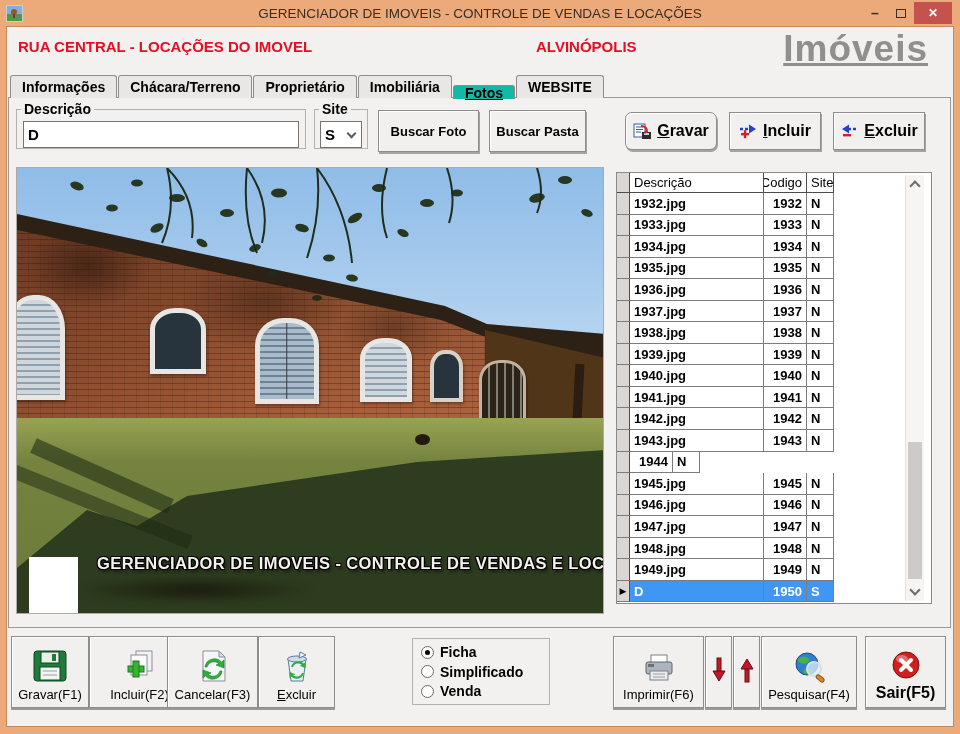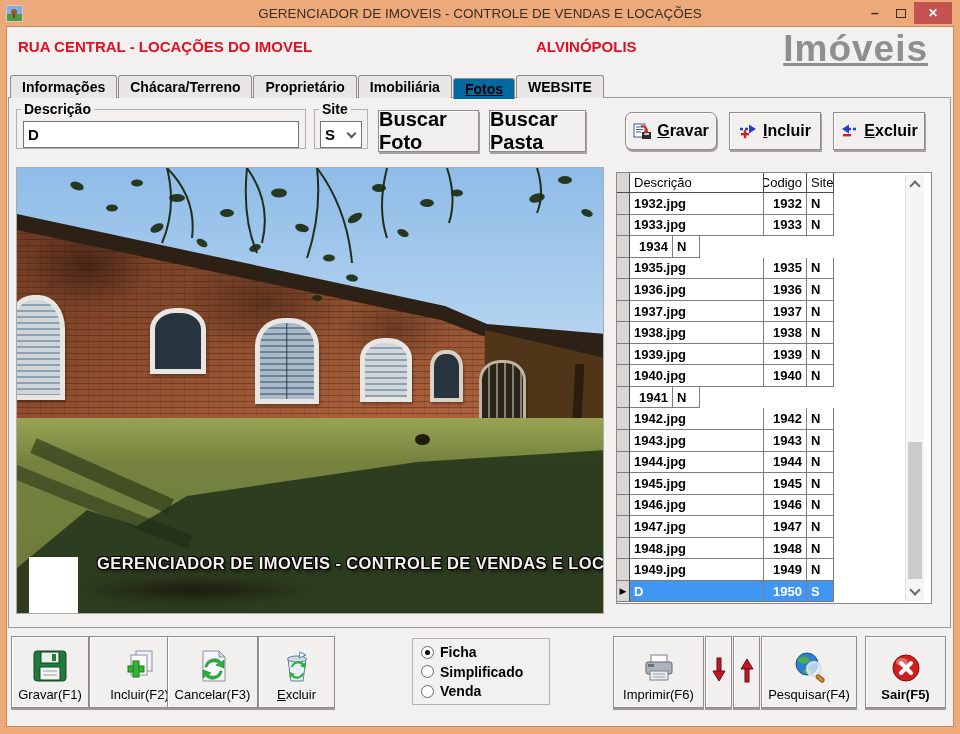--- a/index.html
+++ b/index.html
@@ -18,35 +18,35 @@
   .closeb{width:38px;height:22px;background:#c4524e;color:#fff;display:flex;align-items:center;justify-content:center;font-size:12px;font-weight:bold;cursor:pointer;}
 
   
   .hdr-left{position:absolute;left:18px;top:38px;font-weight:bold;font-size:15px;color:#e60e23;}
   .hdr-city{position:absolute;left:536px;top:38px;font-weight:bold;font-size:15px;color:#e60e23;}
   .hdr-logo{position:absolute;right:32px;top:28px;font-weight:bold;font-size:37px;color:#8f8f8f;text-decoration:underline;letter-spacing:1px;}
 
   
   .tabbar{position:absolute;left:10px;top:71px;display:flex;align-items:flex-end;height:27px;z-index:5;}
   .tab{height:23px;padding:0 11px;background:#e9e7e5;border:1px solid #8f8c89;border-bottom:none;border-radius:3px 3px 0 0;font-weight:bold;font-size:14px;display:flex;align-items:center;margin-right:1px;cursor:pointer;}
-  .tab.active{height:21px;background:#0369a1;margin-bottom:-1px;z-index:6;text-decoration:underline;}
+  .tab.active{height:14px;background:#14b8a6;margin-bottom:-1px;z-index:6;text-decoration:underline;}
   .panel{position:absolute;left:8px;top:97px;width:943px;height:531px;border:1px solid #9c9997;background:#f2f1ef;}
 
   
   fieldset{position:absolute;margin:0;padding:0;border:1px solid #b3b0ad;}
   legend{font-weight:bold;font-size:14px;padding:0 3px;margin-left:4px;}
   .fs-desc{left:16px;top:101px;width:290px;height:48px;}
   .fs-site{left:314px;top:101px;width:54px;height:48px;}
   .txt{position:absolute;left:6px;top:4px;width:276px;height:27px;border:1px solid #767472;background:#fff;font-weight:bold;font-size:15px;padding:0 4px;}
   .select{position:absolute;left:5px;top:4px;width:42px;height:27px;border:1px solid #767472;background:#fff;display:flex;align-items:center;cursor:pointer;}
   .select .val{font-weight:bold;font-size:15px;padding-left:4px;flex:1;}
   .select .chev{width:7px;height:7px;border-right:2px solid #5a5a5a;border-bottom:2px solid #5a5a5a;transform:rotate(45deg);margin:-3px 6px 0 0;}
 
   .btn{background:#f2f0ee;border:1px solid #8f8c89;box-shadow:inset 1px 1px 0 #fff,1px 2px 0 #a5a29f;cursor:pointer;display:flex;align-items:center;justify-content:center;}
-  .sbtn{position:absolute;top:110px;height:42px;font-weight:bold;font-size:20px;}
+  .sbtn{position:absolute;top:110px;height:42px;font-weight:bold;font-size:13px;}
   .b-foto{left:378px;width:101px;}
   .b-pasta{left:489px;width:97px;}
   .tbtn{position:absolute;top:112px;height:38px;width:92px;font-weight:bold;font-size:16px;gap:5px;}
   .t-grav{left:625px;border-radius:7px;} .t-incl{left:729px;} .t-excl{left:833px;}
   u{text-decoration:underline;}
 
   
   .photo{position:absolute;left:16px;top:167px;width:588px;height:447px;border:1px solid #adaaa8;overflow:hidden;background:linear-gradient(#8fbce8,#cfe4f5 65%,#dcebf7);}
   .photo>div{position:absolute;}
   .wall{left:0;top:0;width:588px;height:447px;
@@ -97,21 +97,21 @@
   .vscroll{position:absolute;left:288px;top:2px;width:19px;height:426px;background:#f6f5f4;border-left:1px solid #e3e1df;}
   .varr{position:absolute;left:5px;width:8px;height:8px;border-left:2px solid #6d6d6d;border-top:2px solid #6d6d6d;}
   .varr.up{top:7px;transform:rotate(45deg);}
   .varr.dn{bottom:7px;transform:rotate(225deg);}
   .vthumb{position:absolute;left:2px;top:267px;width:14px;height:137px;background:#cdcbc9;cursor:pointer;}
 
   
   .bigbtn{position:absolute;top:636px;height:72px;flex-direction:column;justify-content:flex-end;padding-bottom:5px;font-size:13px;gap:4px;box-shadow:inset 1px 1px 0 #fff,0 2px 0 #9b9896;}
   .bb1{left:11px;width:78px;} .bb2{left:89px;width:101px;} .bb3{left:167px;width:91px;} .bb4{left:258px;width:77px;}
   .bb5{left:613px;width:91px;} .bb6{left:705px;width:27px;} .bb7{left:733px;width:27px;}
-  .bb8{left:761px;width:96px;text-align:right;} .bb9{left:865px;width:81px;font-weight:bold;font-size:13px;}
+  .bb8{left:761px;width:96px;text-align:right;} .bb9{left:865px;width:81px;font-weight:bold;font-size:16px;}
   .bigbtn svg{display:block;}
   .radiobox{position:absolute;left:412px;top:638px;width:138px;height:67px;border:1px solid #b3b0ad;padding:5px 8px;display:flex;flex-direction:column;justify-content:space-between;}
   .ritem{display:flex;align-items:center;gap:6px;font-weight:bold;font-size:14px;cursor:pointer;}
   .rdot{width:13px;height:13px;border:1px solid #6a6a6a;border-radius:50%;background:#fff;position:relative;flex:none;}
   .ritem.checked .rdot::after{content:"";position:absolute;left:3px;top:3px;width:5px;height:5px;border-radius:50%;background:#000;}
 </style>
 </head>
 <body>
 
 <div class="win">
@@ -271,20 +271,21 @@
           <div class="gc site">N</div>
         </div>
         <div class="grow ">
           <div class="gc ind"></div>
           <div class="gc desc">1933.jpg</div>
           <div class="gc cod">1933</div>
           <div class="gc site">N</div>
         </div>
         <div class="grow ">
           <div class="gc ind"></div>
+          <div class="gc desc">1934.jpg</div>
           <div class="gc cod">1934</div>
           <div class="gc site">N</div>
         </div>
         <div class="grow ">
           <div class="gc ind"></div>
           <div class="gc desc">1935.jpg</div>
           <div class="gc cod">1935</div>
           <div class="gc site">N</div>
         </div>
         <div class="grow ">
@@ -312,38 +313,38 @@
           <div class="gc site">N</div>
         </div>
         <div class="grow ">
           <div class="gc ind"></div>
           <div class="gc desc">1940.jpg</div>
           <div class="gc cod">1940</div>
           <div class="gc site">N</div>
         </div>
         <div class="grow ">
           <div class="gc ind"></div>
+          <div class="gc desc">1941.jpg</div>
           <div class="gc cod">1941</div>
           <div class="gc site">N</div>
         </div>
         <div class="grow ">
           <div class="gc ind"></div>
           <div class="gc desc">1942.jpg</div>
           <div class="gc cod">1942</div>
           <div class="gc site">N</div>
         </div>
         <div class="grow ">
           <div class="gc ind"></div>
           <div class="gc desc">1943.jpg</div>
           <div class="gc cod">1943</div>
           <div class="gc site">N</div>
         </div>
         <div class="grow ">
           <div class="gc ind"></div>
-          <div class="gc desc">1944.jpg</div>
           <div class="gc cod">1944</div>
           <div class="gc site">N</div>
         </div>
         <div class="grow ">
           <div class="gc ind"></div>
           <div class="gc desc">1945.jpg</div>
           <div class="gc cod">1945</div>
           <div class="gc site">N</div>
         </div>
         <div class="grow ">

